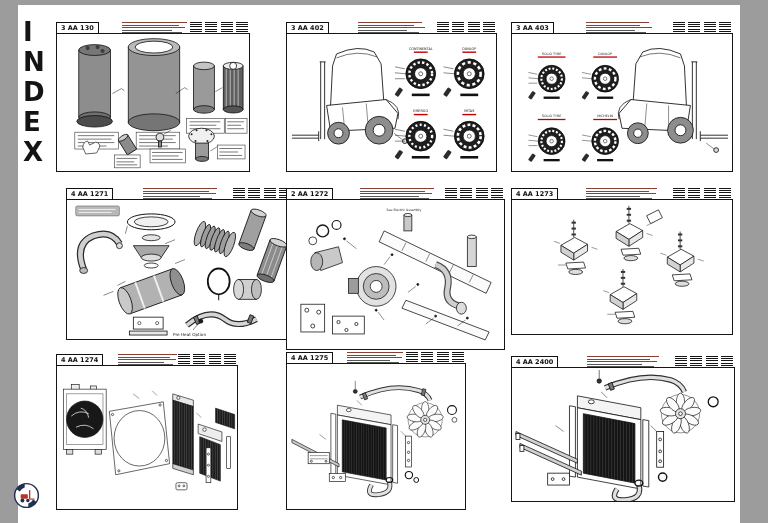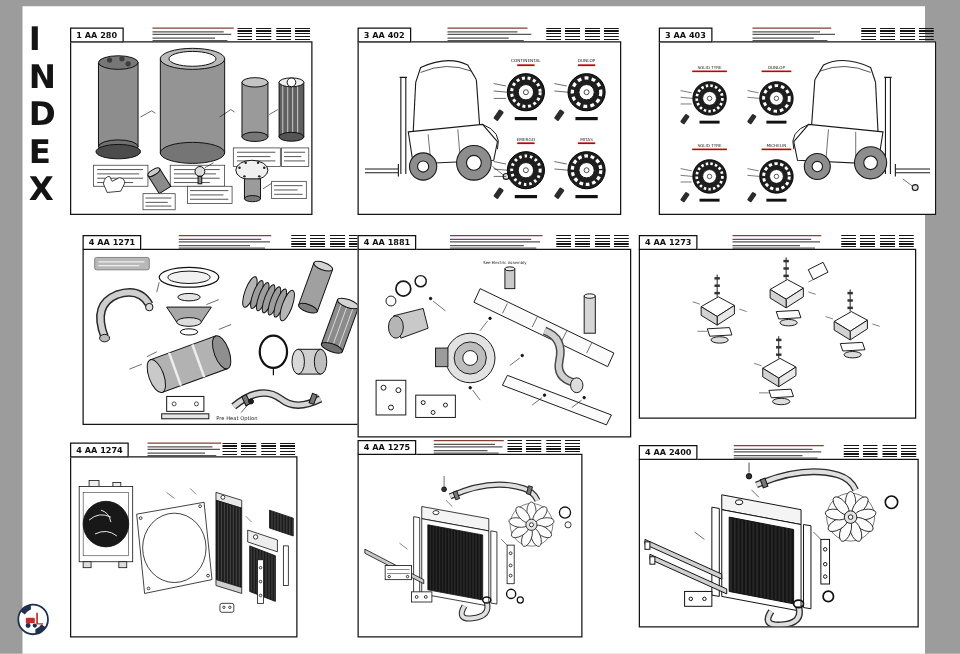--- a/index.html
+++ b/index.html
@@ -61,21 +61,21 @@
 
   <div class="index-col">
     <span>I</span>
     <span>N</span>
     <span>D</span>
     <span>E</span>
     <span>X</span>
   </div>
 
   <div class="panel" style="left:38px;top:17px;width:194px;height:150px;">
-    <div class="codebox">1 AA 280</div>
+    <div class="codebox">3 AA 130</div>
     <div class="desc">
       <div class="ml r" style="width:88%"></div>
         <div class="ml" style="width:78%"></div>
       <div class="ml" style="width:86%"></div>
         <div class="ml" style="width:68%"></div>
         <div class="ml" style="width:82%"></div>
     </div>
     <div class="tables">
         <div class="ptab"></div>
         <div class="ptab"></div>
@@ -245,21 +245,21 @@
             <circle r="2" fill="none" stroke="#111" stroke-width="0.6"></circle>
           <line x1="-26" y1="-7" x2="-16" y2="-5" stroke="#111" stroke-width="0.5"></line>
             <line x1="-26" y1="-1" x2="-15" y2="0" stroke="#111" stroke-width="0.5"></line>
           <rect x="-24" y="14" width="4.5" height="9" rx="1" fill="#2c2c2c" transform="rotate(35 -22 18)"></rect>
           <rect x="-9" y="20" width="18" height="2.6" fill="#111"></rect>
         </g>
       </svg>
     </div>
   </div>
 
-  <div class="panel" style="left:493px;top:17px;width:222px;height:150px;margin-left:16px;">
+  <div class="panel" style="left:493px;top:17px;width:222px;height:150px;">
     <div class="codebox">3 AA 403</div>
     <div class="desc">
       <div class="ml r" style="width:74%"></div>
         <div class="ml" style="width:64%"></div>
       <div class="ml" style="width:78%"></div>
         <div class="ml" style="width:58%"></div>
         <div class="ml" style="width:70%"></div>
     </div>
     <div class="tables">
         <div class="ptab"></div>
@@ -423,21 +423,21 @@
             <line x1="118" y1="60" x2="108" y2="64" stroke-width="0.5"></line>
             <line x1="50" y1="86" x2="58" y2="82" stroke-width="0.5"></line>
             <line x1="36" y1="96" x2="46" y2="92" stroke-width="0.5"></line>
         </g>
         <text x="106" y="137" font-size="4.2">Pre Heat Option</text>
       </svg>
     </div>
   </div>
 
   <div class="panel" style="left:268px;top:183px;width:219px;height:162px;">
-    <div class="codebox">4 AA 1881</div>
+    <div class="codebox">2 AA 1272</div>
     <div class="desc">
       <div class="ml r" style="width:88%"></div>
         <div class="ml" style="width:78%"></div>
       <div class="ml" style="width:86%"></div>
         <div class="ml" style="width:70%"></div>
         <div class="ml" style="width:82%"></div>
     </div>
     <div class="tables">
         <div class="ptab"></div>
         <div class="ptab"></div>

